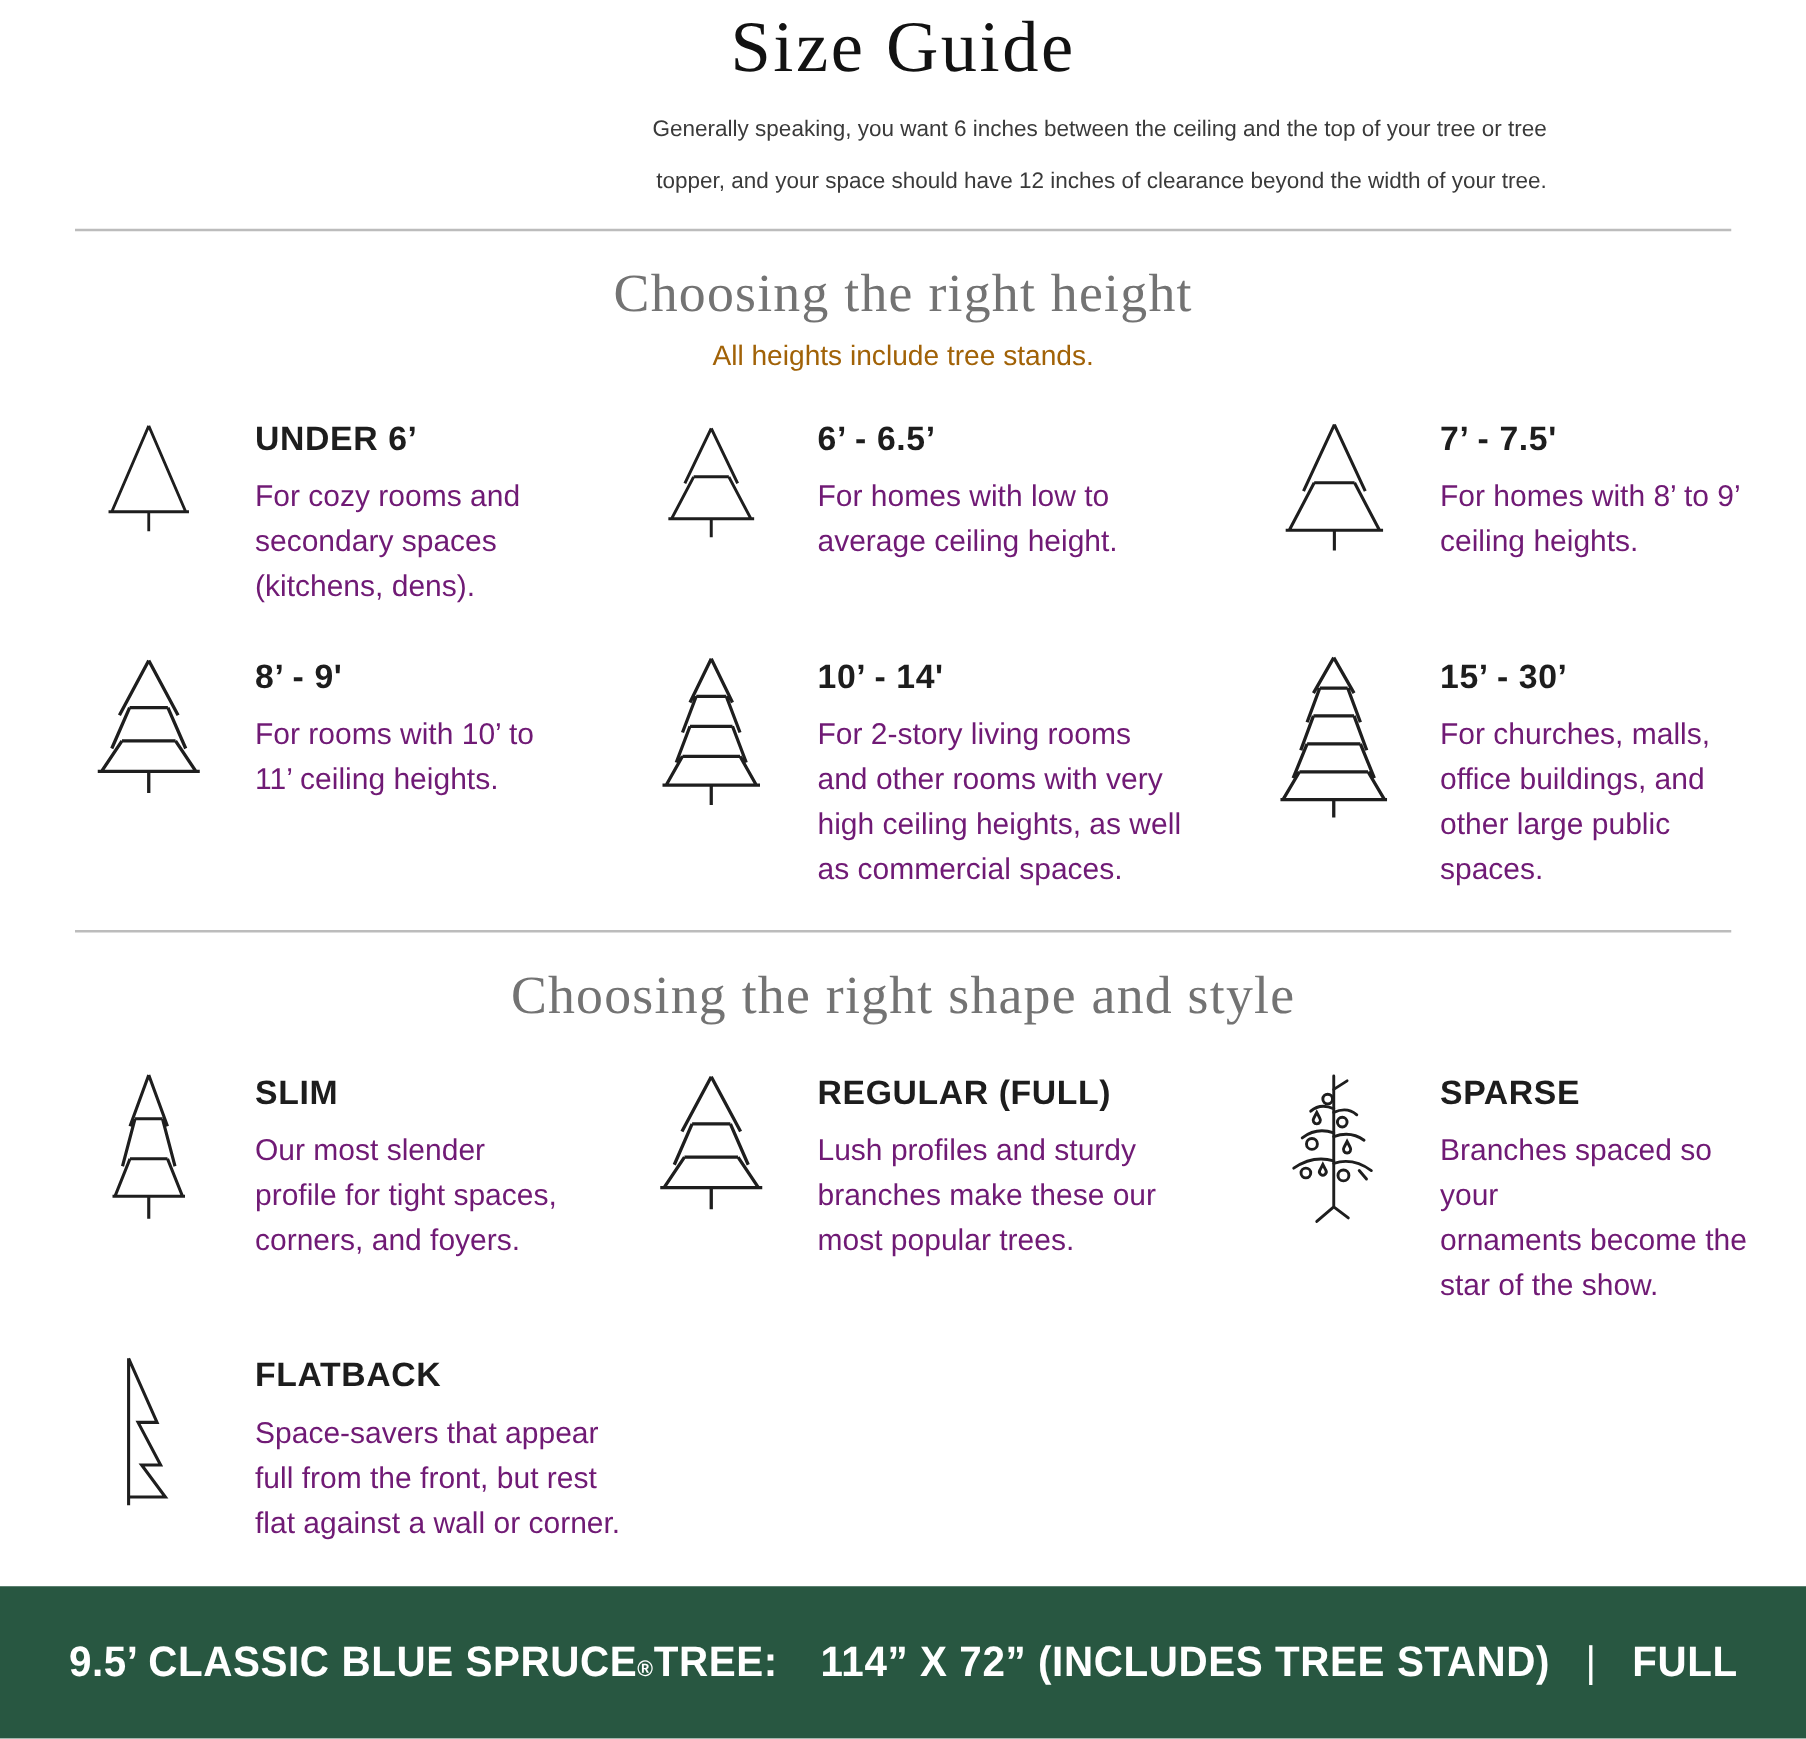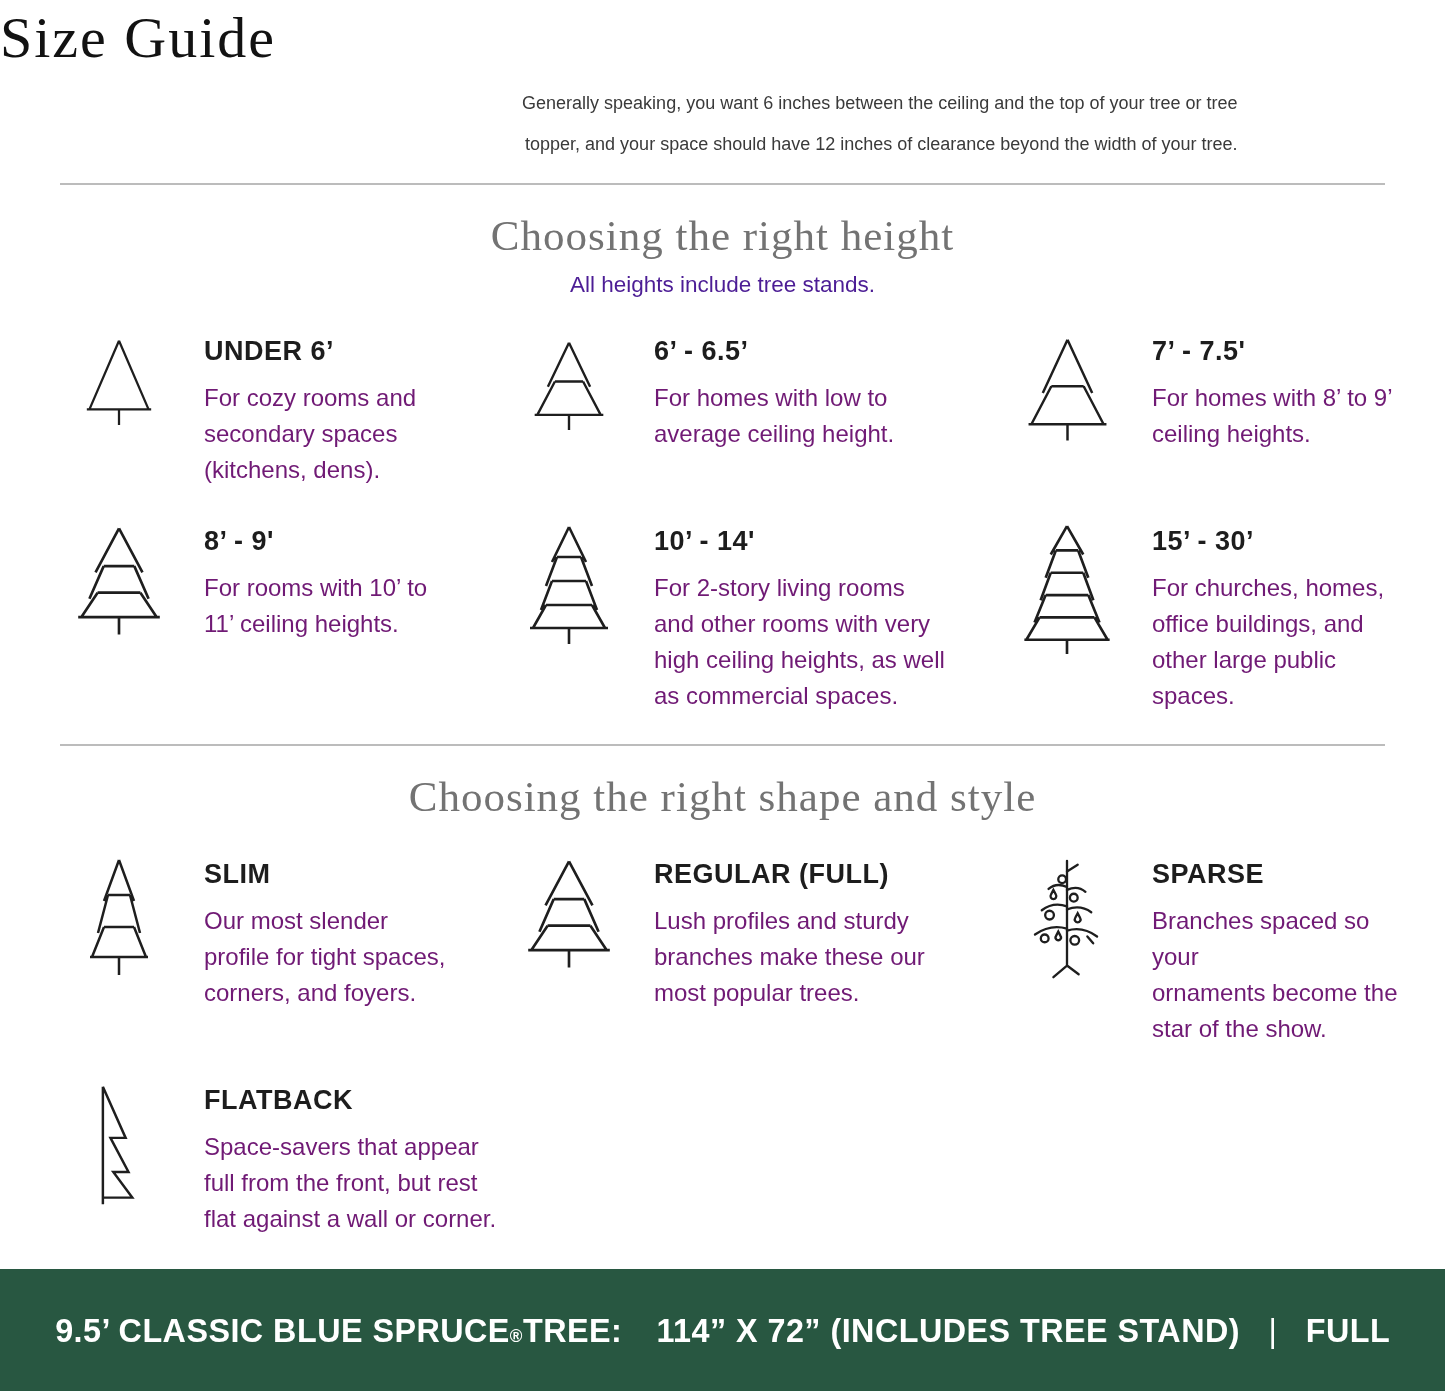--- a/index.html
+++ b/index.html
@@ -10,20 +10,21 @@
     background:#ffffff;
     font-family:"Liberation Sans", sans-serif;
     color:#1d1d1d;
     overflow:hidden;
   }
   .title {
     font-family:"Liberation Serif", serif;
     font-weight:400;
     font-size:58px;
     letter-spacing:2px;
+    text-align:center;
     padding-top:4px;
     color:#121212;
   }
   .intro {
     margin:12px auto 0;
     max-width:1030px;
     text-align:right;
     font-size:18px;
     line-height:41px;
     color:#3a3a3a;
@@ -40,21 +41,21 @@
     font-weight:400;
     font-size:43px;
     letter-spacing:1px;
     text-align:center;
     margin-top:26px;
     color:#737373;
   }
   .section-sub {
     text-align:center;
     font-size:22.5px;
-    color:#4c1d95;
+    color:#a16207;
     margin-top:12px;
   }
   .grid {
     display:grid;
     grid-template-columns:450px 498px 1fr;
     padding:0 24px 0 58px;
     margin-top:34px;
     row-gap:34px;
   }
   .item { display:flex; align-items:flex-start; }
@@ -189,21 +190,21 @@
     </div>
 
     <div class="item">
       <div class="icon-box">
         <svg class="tree" width="102" height="134" viewBox="0 0 100 132" fill="none" stroke="#1e1e1e" stroke-width="2.6" stroke-miterlimit="10">
           <path d="M50 4 L34 32 M50 4 L66 32 M39 28 H61 M39 28 L29 55 M61 28 L71 55 M34 50 H66 M34 50 L24 77 M66 50 L76 77 M29 72 H71 M29 72 L18 99 M71 72 L82 99 M23 94 H77 M23 94 L10 116 M77 94 L90 116 M8 116 H92 M50 116 V130"></path>
         </svg>
       </div>
       <div class="item-text">
         <h3>15’ - 30’</h3>
-        <p>For churches, homes,
+        <p>For churches, malls,
 office buildings, and
 other large public
 spaces.</p>
       </div>
     </div>
 
   </div>
 
   <hr class="divider divider2">
 

